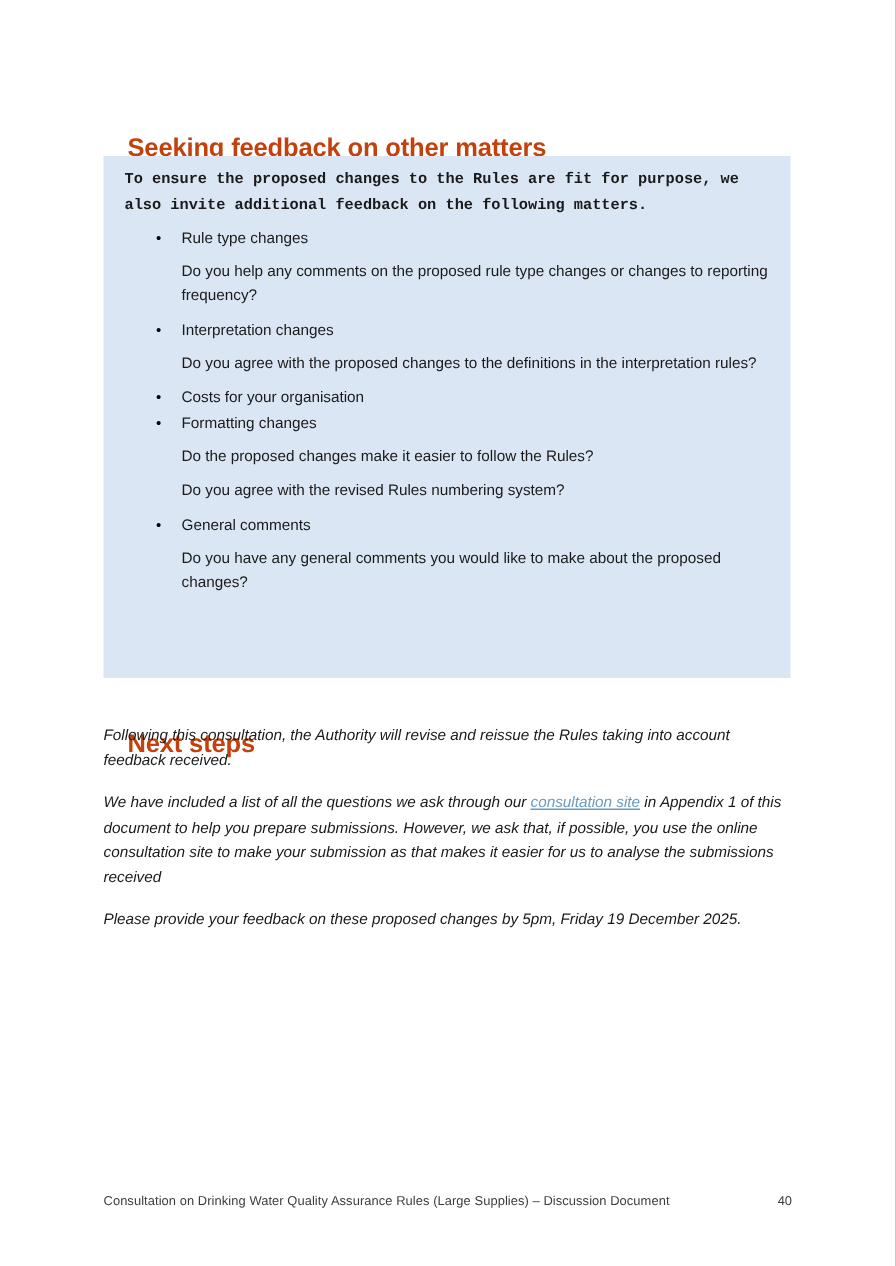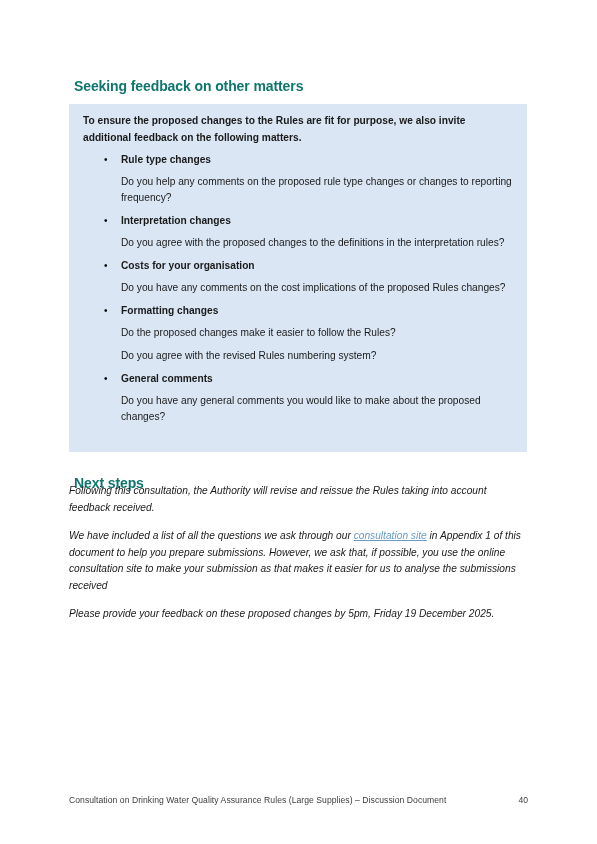--- a/index.html
+++ b/index.html
@@ -14,25 +14,25 @@
     position: relative;
     width: 597px;
     height: 844px;
     background: #ffffff;
     overflow: hidden;
     box-sizing: border-box;
   }
 
   
   .h1 {
-    color: #0f766e;
-    font-size: 14px;
+    color: #c2410c;
+    font-size: 17px;
     font-weight: bold;
     letter-spacing: -0.1px;
-    margin: 5px;
+    margin: 16px;
     padding: 0;
   }
   #seeking-heading { position: absolute; left: 69px; top: 73px; }
   #next-steps-heading { position: absolute; left: 69px; top: 470px; }
 
   
   .callout {
     position: absolute;
     left: 69px;
     top: 104px;
@@ -42,20 +42,21 @@
     box-sizing: border-box;
     padding: 9px 14px 10px 14px;
   }
   .callout-intro {
     font-size: 10.2px;
     font-weight: bold;
     color: #1a1a1a;
     line-height: 1.62;
     margin: 0 0 6px 0;
     width: 420px;
+    font-family: Liberation Mono, monospace;
   }
 
   ul.q-list {
     list-style: none;
     margin: 0;
     padding: 0;
   }
   ul.q-list > li {
     position: relative;
     padding-left: 38px;
@@ -64,21 +65,21 @@
   ul.q-list > li .bullet {
     position: absolute;
     left: 21px;
     top: 0px;
     font-size: 10px;
     line-height: 1.55;
     color: #000;
   }
   .item-title {
     font-size: 10.2px;
-    font-weight: bold;
+    font-weight: normal;
     color: #1a1a1a;
     line-height: 1.55;
     margin: 0;
   }
   .q-sub {
     margin: 0;
     padding-left: 38px;
   }
   .q-sub p {
     font-size: 10.2px;
@@ -153,21 +154,20 @@
       </li>
       <div class="q-sub">
         <p>Do you agree with the proposed changes to the definitions in the interpretation rules?</p>
       </div>
 
       <li>
         <span class="bullet">•</span>
         <p class="item-title">Costs for your organisation</p>
       </li>
       <div class="q-sub">
-        <p>Do you have any comments on the cost implications of the proposed Rules changes?</p>
       </div>
 
       <li>
         <span class="bullet">•</span>
         <p class="item-title">Formatting changes</p>
       </li>
       <div class="q-sub">
         <p>Do the proposed changes make it easier to follow the Rules?</p>
         <p>Do you agree with the revised Rules numbering system?</p>
       </div>

